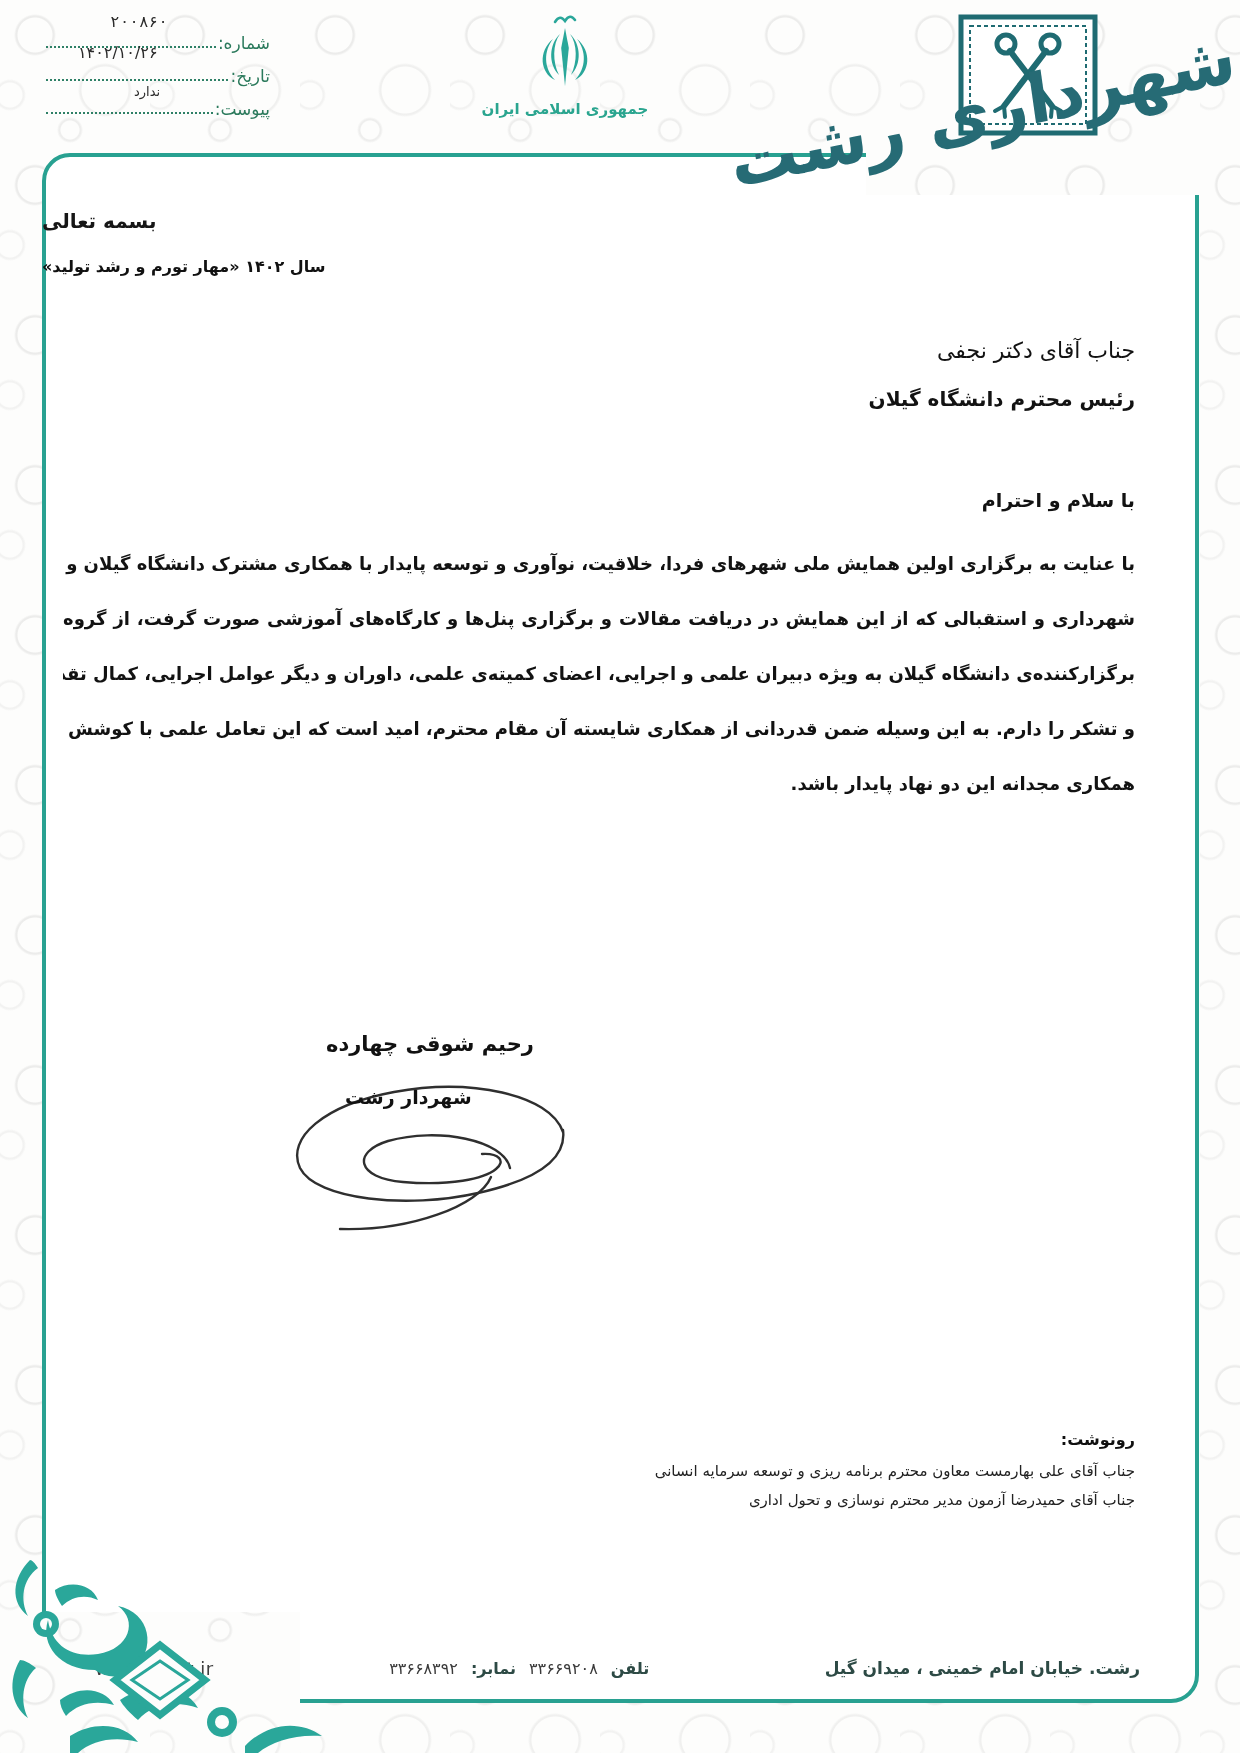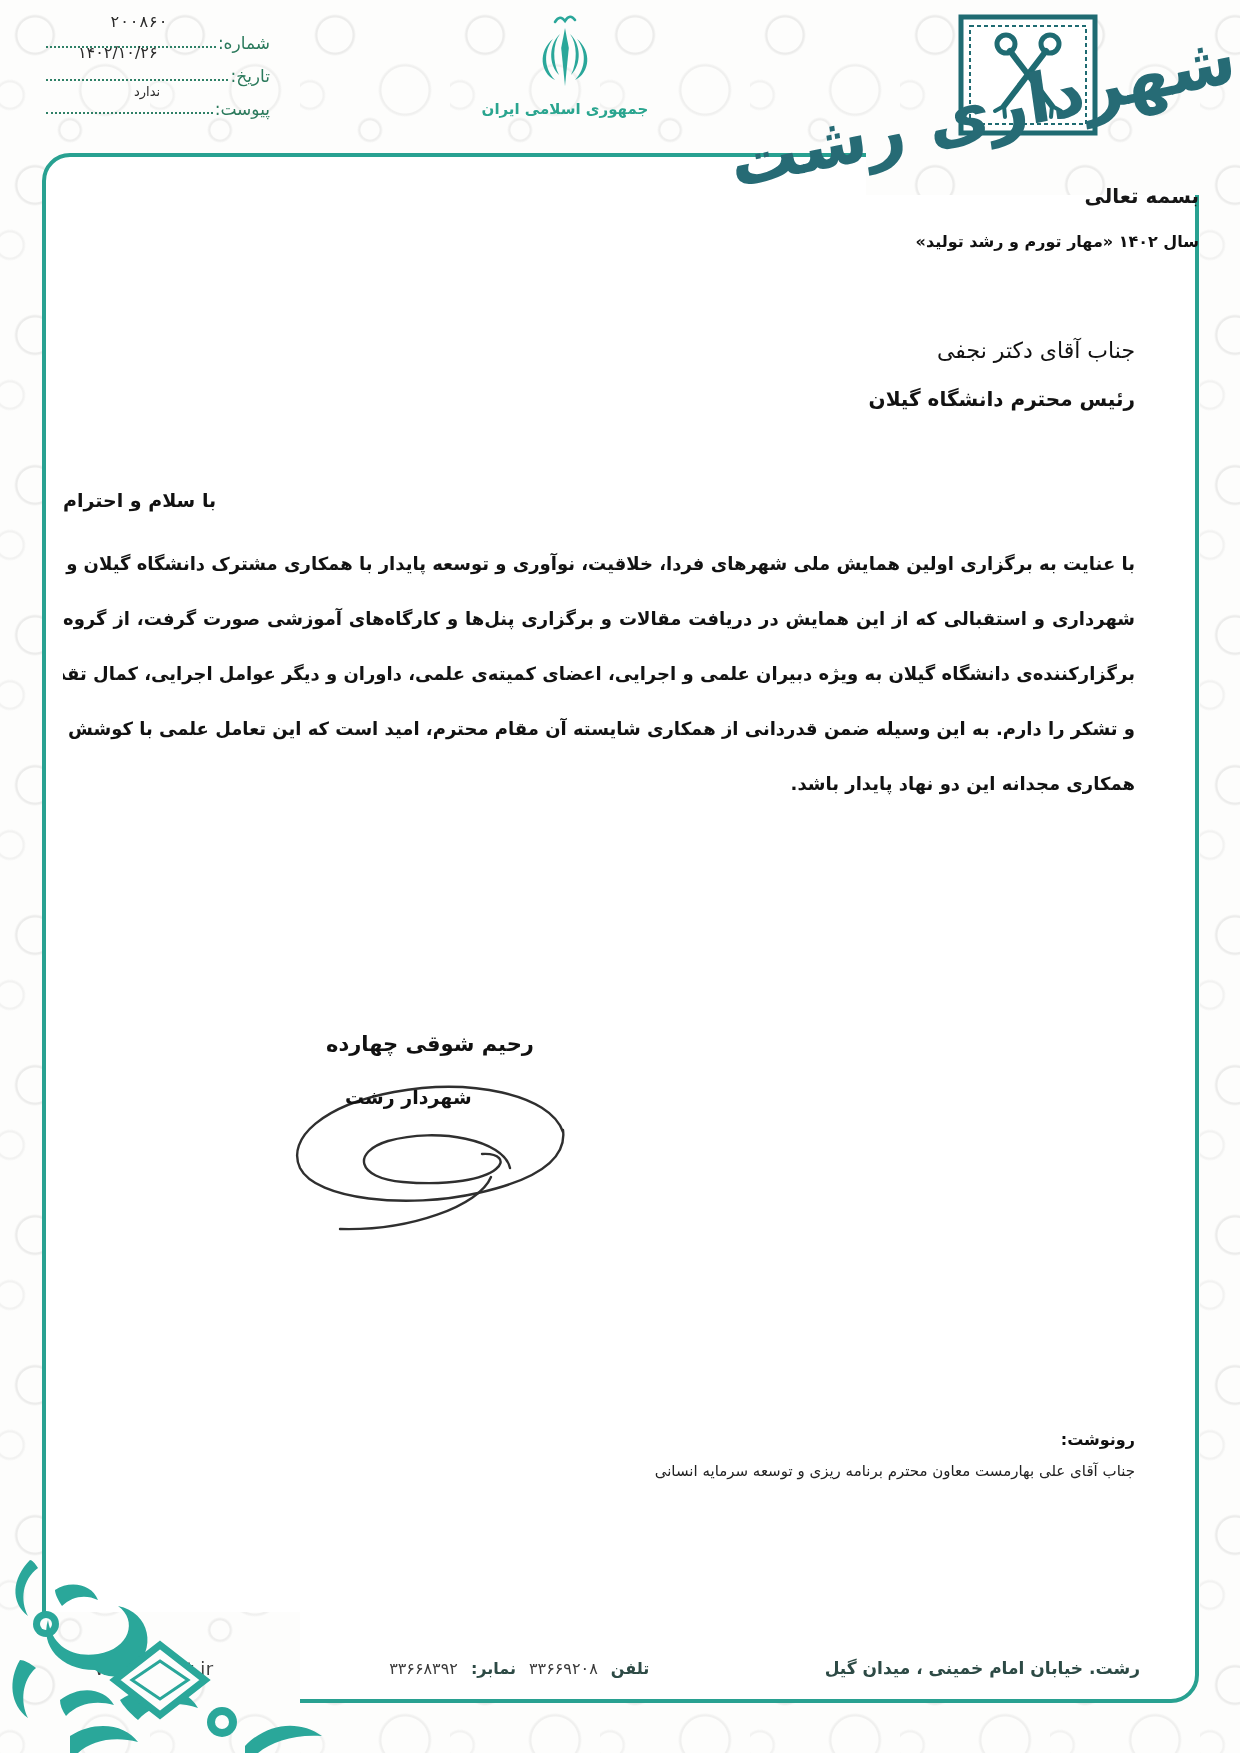--- a/index.html
+++ b/index.html
@@ -47,28 +47,28 @@
   
   .stamp{position:absolute;left:958px;top:14px;z-index:3;}
   .calligraphy{
     position:absolute;left:775px;top:66px;width:465px;z-index:4;
     color:#266b75;font-size:68px;font-weight:bold;
     direction:rtl;text-align:center;white-space:nowrap;
     transform:rotate(-12deg) skewX(-4deg);transform-origin:50% 50%;
     letter-spacing:-2px;
   }
   
-  .center-band{position:absolute;left:42px;width:1157px;text-align:right;direction:rtl;z-index:3;}
+  .center-band{position:absolute;left:42px;width:1157px;text-align:left;direction:rtl;z-index:3;margin-top:25px;}
   .besmeleh{top:184px;font-size:20px;font-weight:bold;color:#161616;}
   .slogan{top:232px;font-size:16px;font-weight:bold;color:#111;}
   
   .content{position:absolute;left:63px;width:1072px;direction:rtl;z-index:3;color:#121212;}
   .recipient-name{top:338px;font-size:22px;font-weight:normal;text-align:right;}
   .recipient-title{top:387px;font-size:20px;font-weight:bold;text-align:right;}
-  .salutation{top:489px;font-size:19px;font-weight:bold;text-align:left;}
+  .salutation{top:489px;font-size:19px;font-weight:bold;text-align:right;}
   .body-block{top:536px;}
   .bline{
     height:55px;line-height:55px;white-space:nowrap;overflow:hidden;
     font-size:18px;font-weight:bold;
     text-align:justify;text-align-last:justify;
   }
   .bline-last{text-align:right;text-align-last:right;}
   
   .sig-name{position:absolute;left:290px;top:1032px;width:280px;text-align:center;
     font-size:21px;font-weight:bold;color:#111;direction:rtl;z-index:4;}
@@ -169,20 +169,21 @@
     <g fill="none" stroke="#2f2f2f" stroke-width="2.4" stroke-linecap="round">
       <path d="M285 62 C272 24 192 8 116 22 C46 35 8 68 22 98 C38 130 130 139 200 123 C258 110 289 90 285 60"></path>
       <path d="M232 98 C226 70 160 57 110 71 C74 82 78 108 125 112 C172 116 206 109 218 99 C228 91 221 83 204 84"></path>
       <path d="M213 107 C201 136 132 161 62 159"></path>
     </g>
   </svg>
 
   <div class="cc">
     <div class="cc-label">رونوشت:</div>
     <div class="cc-item">جناب آقای علی بهارمست معاون محترم برنامه ریزی و توسعه سرمایه انسانی</div>
+    <div class="cc-item">جناب آقای حمیدرضا آزمون مدیر محترم نوسازی و تحول اداری</div>
   </div>
 
   <div class="footer">
     <span class="footer-address">رشت. خیابان امام خمینی ، میدان گیل</span>
     <span class="footer-phones">
       <span class="lbl">تلفن</span>
       <span>۳۳۶۶۹۲۰۸</span>
       <span class="lbl">نمابر:</span>
       <span>۳۳۶۶۸۳۹۲</span>
     </span>

